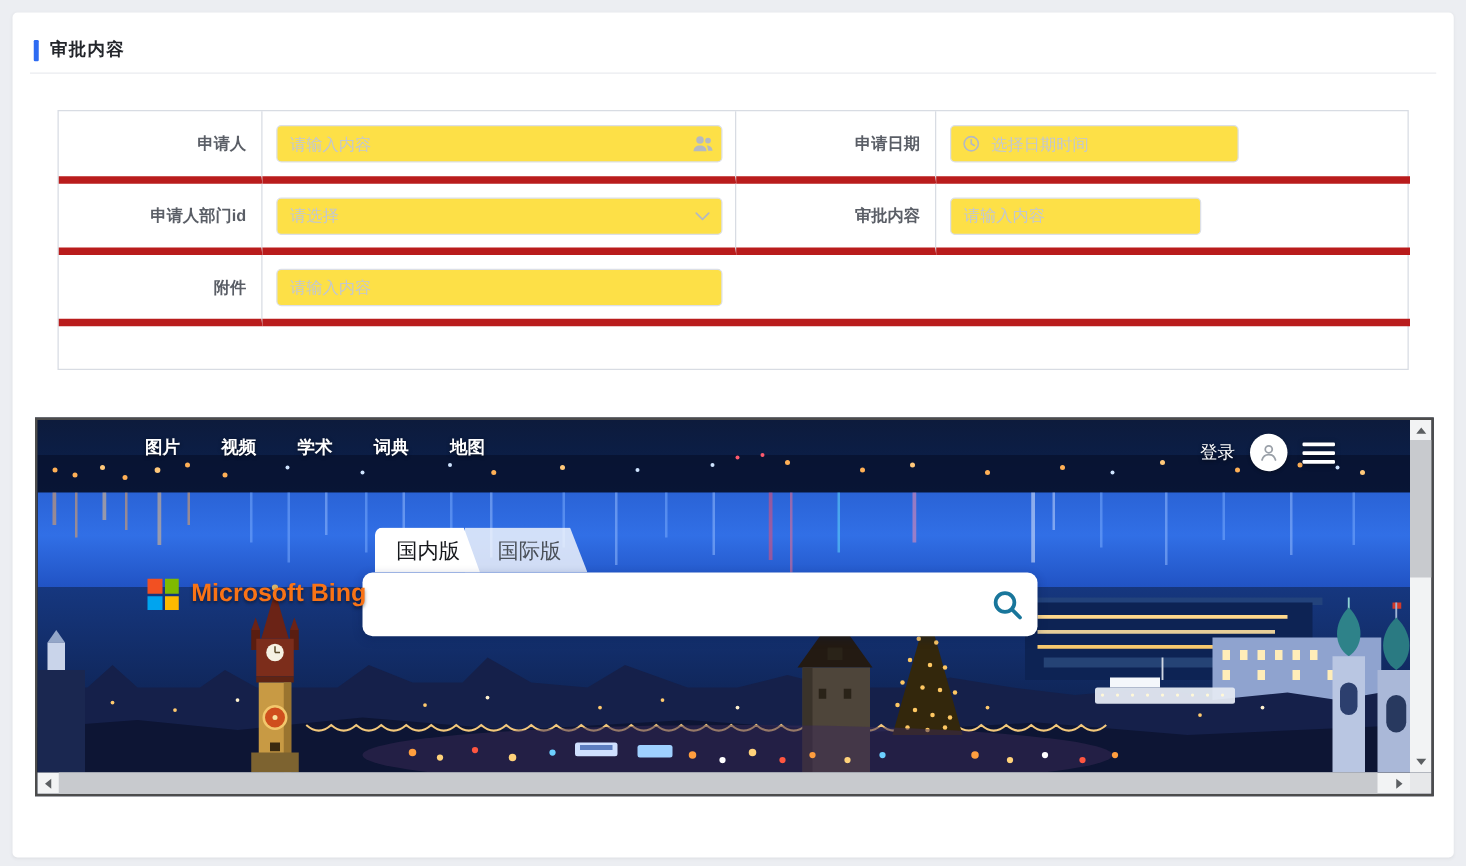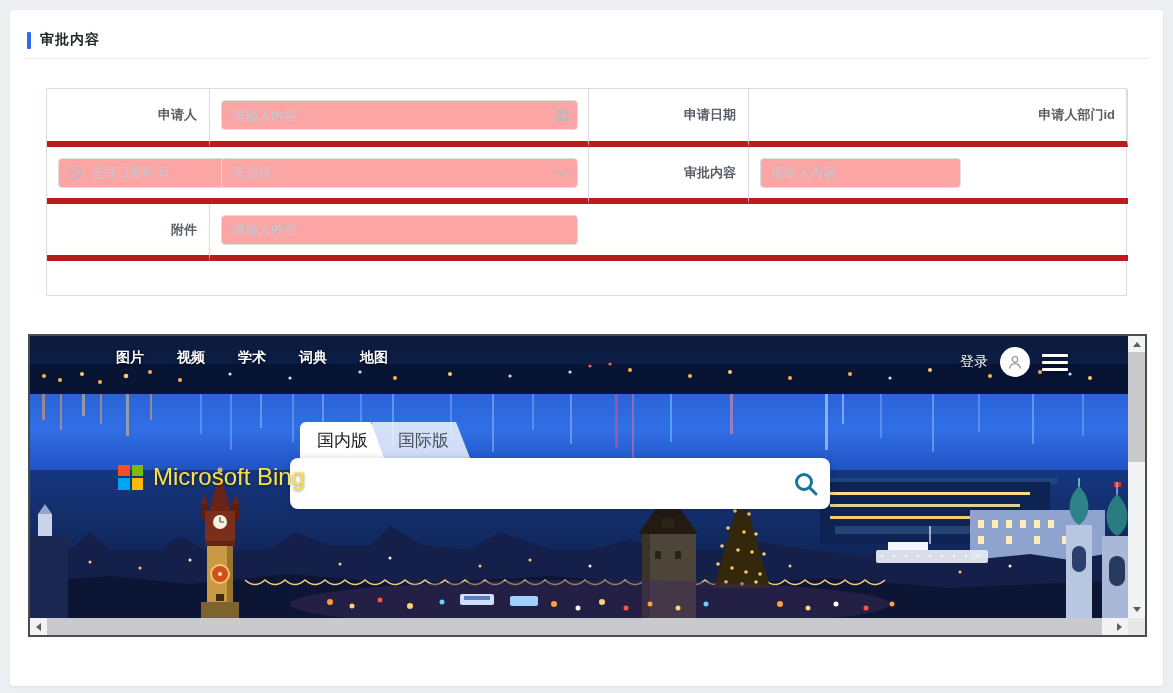--- a/index.html
+++ b/index.html
@@ -23,21 +23,21 @@
   .cell{min-width:0;}
   .bR{border-right:1px solid #d8dce3;}
   .bB{border-bottom:6px solid #b91c1c;}
   .label-cell{display:flex;align-items:center;justify-content:flex-end;
     padding-right:12px;font-size:13px;font-weight:bold;color:#5a5e66;}
   .input-cell{display:flex;align-items:center;padding-left:11px;}
   .span3{grid-column:2 / span 3;}
   .span4{grid-column:1 / span 4;}
 
   .ctl{position:relative;height:30px;border:1px solid #dcdfe6;border-radius:4px;
-    background:#fca5a5;display:flex;align-items:center;}
+    background:#fde047;display:flex;align-items:center;}
   .ctl input{border:0;outline:0;background:transparent;flex:1;height:100%;
     padding:0 10px;font-size:13px;color:#333;font-family:inherit;min-width:0;}
   .ctl input::placeholder{color:#c2c7d0;}
   .ctl .prefixed{padding-left:4px;}
   .w357{width:357px;} .w231{width:231px;} .w201{width:201px;}
   .suffix,.prefix{display:flex;align-items:center;justify-content:center;color:#b4b9c2;}
   .suffix{width:30px;} .prefix{width:24px;margin-left:4px;}
 
   
   .browser{position:absolute;left:18px;top:324px;width:1119px;height:303px;
@@ -73,21 +73,21 @@
     font-size:16px;padding:0 16px;border-radius:8px;font-family:inherit;}
   .search-btn{width:48px;height:100%;display:flex;align-items:center;
     justify-content:center;cursor:pointer;}
 
   .bing-logo{position:absolute;left:88px;top:127px;display:flex;align-items:center;
     gap:10px;z-index:4;}
   .ms-grid{width:25px;height:25px;display:grid;grid-template-columns:1fr 1fr;gap:2px;}
   .ms-grid i{display:block;}
   .ms-red{background:#f25022;} .ms-green{background:#7fba00;}
   .ms-blue{background:#00a4ef;} .ms-yellow{background:#ffb900;}
-  .logo-text{font-size:24px;font-weight:normal;color:#fde047;
+  .logo-text{font-size:20px;font-weight:bold;color:#f97316;
     text-shadow:0 1px 3px rgba(0,0,0,.5);}
 
   
   .vscroll{position:absolute;right:0;top:0;width:17px;height:282px;background:#f2f3f4;}
   .hscroll{position:absolute;left:0;bottom:0;width:1098px;height:17px;background:#f2f3f4;}
   .sb-btn{position:absolute;width:17px;height:17px;display:flex;align-items:center;
     justify-content:center;cursor:pointer;}
   .tri-up{width:0;height:0;border-left:4px solid transparent;border-right:4px solid transparent;border-bottom:5px solid #5c5f62;}
   .tri-down{width:0;height:0;border-left:4px solid transparent;border-right:4px solid transparent;border-top:5px solid #5c5f62;}
   .tri-left{width:0;height:0;border-top:4px solid transparent;border-bottom:4px solid transparent;border-right:5px solid #5c5f62;}
@@ -117,33 +117,33 @@
           <svg width="17" height="14" viewBox="0 0 17 14" fill="currentColor">
             <circle cx="6" cy="4" r="3"></circle>
               <path d="M0.8 13c0-3 2.3-4.6 5.2-4.6S11.2 10 11.2 13z"></path>
             <circle cx="12.4" cy="4.4" r="2.3"></circle>
               <path d="M11.4 8.3c2.4 0 4.6 1.4 4.6 4.2h-3.6c0-1.8-.4-3.2-1-4.2z"></path>
           </svg>
         </span>
       </div>
     </div>
     <div class="cell label-cell bR bB">申请日期</div>
-    <div class="cell label-cell bR bB">申请人部门id</div>
-
     <div class="cell input-cell bB">
       <div class="ctl w231">
         <span class="prefix">
           <svg width="14" height="14" viewBox="0 0 14 14" fill="none" stroke="currentColor" stroke-width="1.3">
             <circle cx="7" cy="7" r="5.7"></circle>
               <path d="M7 3.8V7l2.4 1.4" stroke-linecap="round"></path>
           </svg>
         </span>
         <input class="prefixed" placeholder="选择日期时间" style="">
       </div>
     </div>
+
+    <div class="cell label-cell bR bB">申请人部门id</div>
     <div class="cell input-cell bR bB">
       <div class="ctl w357">
         <input readonly="" placeholder="请选择" style="">
         <span class="suffix">
           <svg width="12" height="8" viewBox="0 0 12 8" fill="none" stroke="currentColor" stroke-width="1.4">
             <path d="M1 1.5l5 5 5-5" stroke-linecap="round" stroke-linejoin="round"></path>
           </svg>
         </span>
       </div>
     </div>

